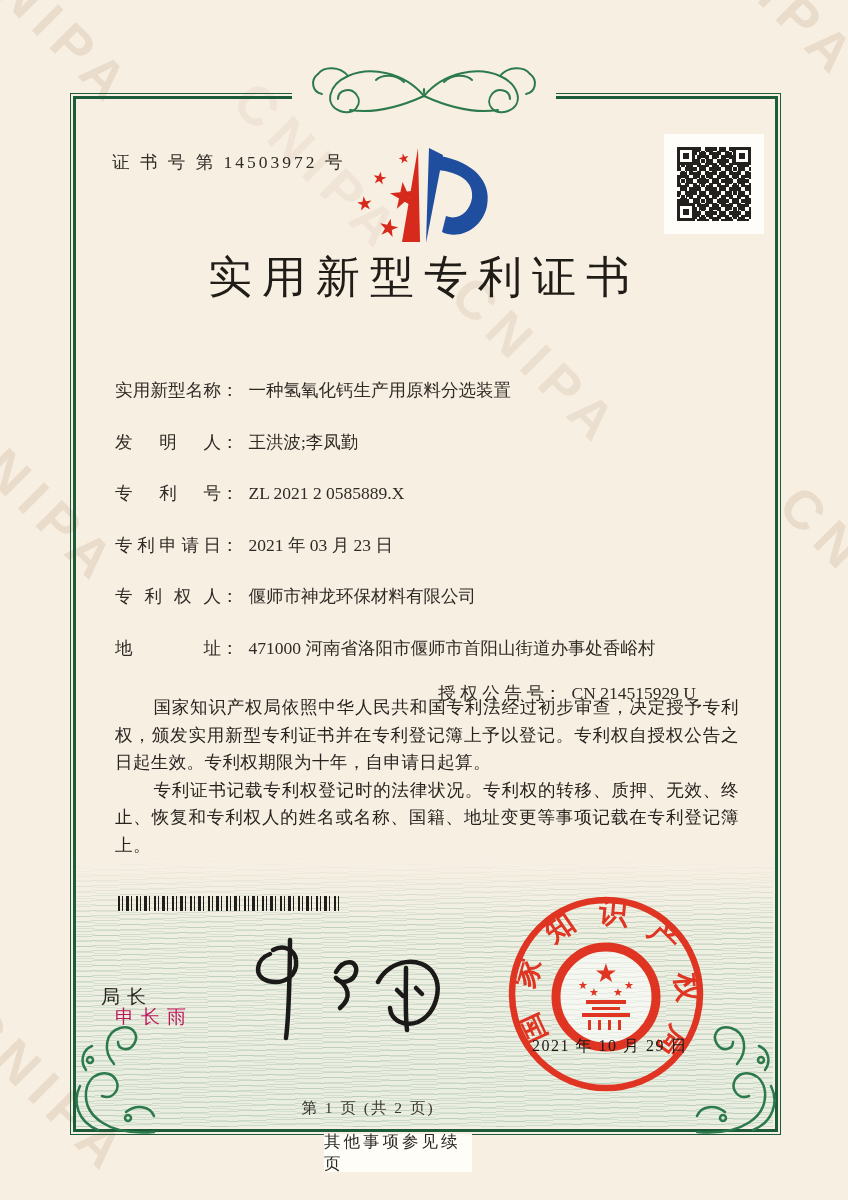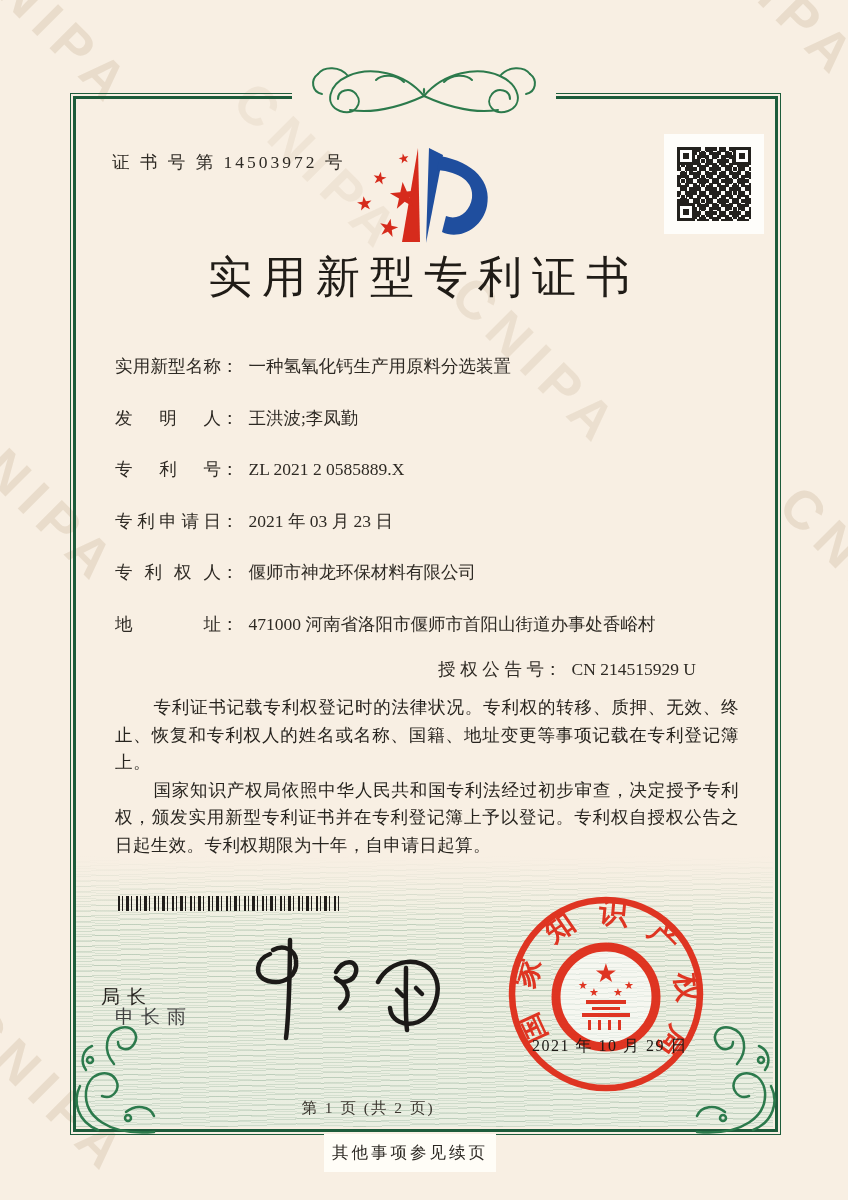--- a/index.html
+++ b/index.html
@@ -48,46 +48,46 @@
   .finder{position:absolute;width:12px;height:12px;border:3px solid #23211e;background:#fff;}
   .finder::after{content:"";position:absolute;left:3px;top:3px;width:6px;height:6px;background:#23211e;}
   .f-tl{left:0;top:0;} .f-tr{right:0;top:0;} .f-bl{left:0;bottom:0;}
 
   .title{position:absolute;left:0;top:248px;width:848px;text-align:center;font-size:44px;font-weight:normal;
          letter-spacing:10px;color:#201c17;z-index:4;}
 
   
   .frow{position:absolute;left:115px;width:636px;font-size:17.5px;z-index:4;white-space:nowrap;}
   .r1{top:354px}.r2{top:406px}.r3{top:457px}.r4{top:509px}.r5{top:560px}.r6{top:612px}.r7{top:657px}
-  .flabel{display:inline-block;width:106px;text-align:justify;text-align-last:justify;}
+  .flabel{display:inline-block;width:106px;text-align:justify;text-align-last:justify;margin-top:24px;}
   .fvalue{margin-left:10px;}
   .group2{position:absolute;left:323px;top:0;}
 
   
   .body-text{position:absolute;left:115px;top:694px;width:624px;z-index:4;}
   .body-text p{margin:0;font-size:17.5px;line-height:27.5px;text-align:justify;text-indent:2.2em;
                letter-spacing:.4px;color:#27241f;}
 
   
   .barcode{position:absolute;left:118px;top:896px;width:222px;height:15px;z-index:4;
     background:repeating-linear-gradient(90deg,#201d1a 0 2px,transparent 2px 4px,#201d1a 4px 5px,
       transparent 5px 8px,#201d1a 8px 11px,transparent 11px 13px,#201d1a 13px 14px,transparent 14px 18px);}
   .signer-title{position:absolute;left:101px;top:966px;font-family:"Liberation Sans","DejaVu Sans",sans-serif;
                 font-size:19px;letter-spacing:7px;color:#26231f;z-index:4;margin-top:18px;}
   .signer-name{position:absolute;left:115px;top:1004px;font-family:"Liberation Sans","DejaVu Sans",sans-serif;
-               font-size:19px;letter-spacing:7px;color:#404040;z-index:4;}
+               font-size:19px;letter-spacing:7px;color:#be185d;z-index:4;}
   .signature{position:absolute;left:240px;top:928px;z-index:4;}
 
   .seal{position:absolute;left:504px;top:892px;z-index:4;opacity:.96;}
   .seal-date{position:absolute;left:520px;top:1036px;width:180px;text-align:center;font-size:16px;
              letter-spacing:1.5px;color:#1d1a16;z-index:5;}
 
   .page-info{position:absolute;left:0;top:1098px;width:736px;text-align:center;font-size:15.5px;
              letter-spacing:2px;color:#3a352e;z-index:4;}
-  .cont-strip{position:absolute;left:324px;top:1134px;width:172px;height:38px;background:#fffdf7;
+  .cont-strip{position:absolute;left:324px;top:1134px;width:148px;height:38px;background:#fffdf7;
               display:flex;align-items:center;justify-content:center;z-index:4;}
   .cont-note{font-size:16.5px;letter-spacing:3px;color:#2b2722;}
 </style>
 </head>
 <body>
 
 <div class="page">
 
   <span class="wm wm1">CNIPA</span>
   <span class="wm wm2">CNIPA</span>
@@ -182,22 +182,22 @@
   <div class="frow r6">
     <span class="flabel">地址</span><span class="fcolon">：</span><span class="fvalue">471000 河南省洛阳市偃师市首阳山街道办事处香峪村</span>
   </div>
   <div class="frow r7">
     <span class="group2">
       <span class="flabel">授权公告号</span><span class="fcolon">：</span><span class="fvalue">CN 214515929 U</span>
     </span>
   </div>
 
   <div class="body-text">
+    <p>国家知识产权局依照中华人民共和国专利法经过初步审查，决定授予专利权，颁发实用新型专利证书并在专利登记簿上予以登记。专利权自授权公告之日起生效。专利权期限为十年，自申请日起算。</p>
     <p>专利证书记载专利权登记时的法律状况。专利权的转移、质押、无效、终止、恢复和专利权人的姓名或名称、国籍、地址变更等事项记载在专利登记簿上。</p>
-    <p>国家知识产权局依照中华人民共和国专利法经过初步审查，决定授予专利权，颁发实用新型专利证书并在专利登记簿上予以登记。专利权自授权公告之日起生效。专利权期限为十年，自申请日起算。</p>
   </div>
 
   <div class="barcode"></div>
 
   <div class="signer-title">局长</div>
   <div class="signer-name">申长雨</div>
 
   <svg class="signature" width="210" height="118" viewBox="0 0 210 118">
     <g fill="none" stroke="#1c1a18" stroke-width="4.5" stroke-linecap="round" stroke-linejoin="round">
       <path d="M50,12 C50,34 49,88 46,110"></path>

